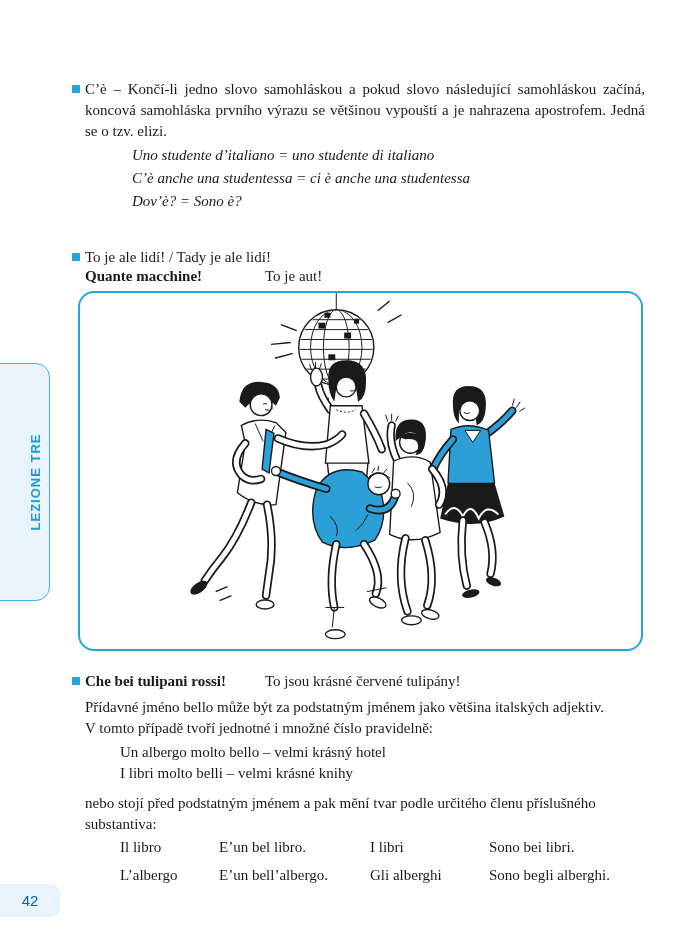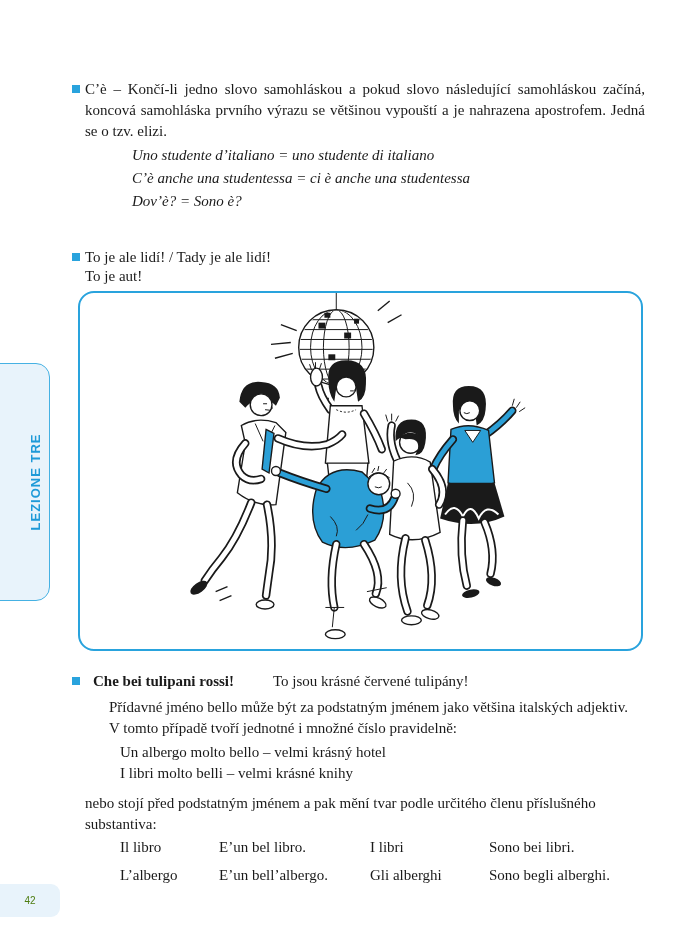--- a/index.html
+++ b/index.html
@@ -35,21 +35,21 @@
   
   .page-num-box {
     position:absolute; left:-14px; top:884px;
     width:74px; height:33px;
     background:#e8f3fb;
     border-radius:9px;
     display:flex; align-items:center; justify-content:center;
   }
   .page-num-box span {
     font-family:"Liberation Sans", sans-serif;
-    font-size:10px; color:#4d7c0f; padding-left:14px;
+    font-size:15px; color:#0369a1; padding-left:14px;
   }
 
   
   .abs { position:absolute; }
   .bullet {
     position:absolute; left:-13px; top:6px;
     width:8px; height:8px; background:#29a3dd;
     display:inline-block;
   }
   .justify { text-align:justify; }
@@ -73,23 +73,23 @@
   .ln  { fill:none; stroke:#1a1a1a; stroke-width:1.4; }
   .lnt { fill:none; stroke:#1a1a1a; stroke-width:1; }
   .lo  { fill:none; stroke:#1a1a1a; stroke-width:8.5; stroke-linecap:round; }
   .lw  { fill:none; stroke:#ffffff; stroke-width:5;   stroke-linecap:round; }
   .lb  { fill:none; stroke:#2b9fd6; stroke-width:5;   stroke-linecap:round; }
   .fw  { fill:#ffffff; stroke:#1a1a1a; stroke-width:1.4; }
   .fb  { fill:#2b9fd6; stroke:#1a1a1a; stroke-width:1.4; }
   .fk  { fill:#1a1a1a; stroke:none; }
 
   #tulips-heading { left:85px; top:672px; }
-  #tulips-heading .pair-row .it { width:180px;margin-left:8px; }
-
-  #bello-para1 { left:85px; top:697px; width:560px;margin-left:24px; }
+  #tulips-heading .pair-row .it { width:180px; }
+
+  #bello-para1 { left:85px; top:697px; width:560px; }
   #bello-examples { left:120px; top:742px; }
   #bello-examples .ex-line { height:21px; }
   #bello-para2 { left:85px; top:793px; width:560px; }
 
   #bello-table { left:120px; top:837px; }
   .tbl-row { display:flex; height:28px; align-items:flex-start; }
   .tbl-row .c1 { width:99px; }
   .tbl-row .c2 { width:151px; }
   .tbl-row .c3 { width:119px; }
   .tbl-row .c4 { flex:1; }
@@ -112,20 +112,21 @@
     <div class="ex-line">C’è anche una studentessa = ci è anche una studentessa</div>
     <div class="ex-line">Dov’è? = Sono è?</div>
   </div>
 
   <div class="abs" id="quanta-block" style="position:absolute;">
     <span class="bullet" style="top:5px;"></span>
     <div class="pair-row">
       <span class="cz">To je ale lidí! / Tady je ale lidí!</span>
     </div>
     <div class="pair-row">
+      <span class="it">Quante macchine!</span>
       <span class="cz">To je aut!</span>
     </div>
   </div>
 
   <div class="abs" id="illustration-box">
     <svg viewBox="0 0 565 360">
 
       <g>
         <line class="lnt" x1="258" y1="0" x2="258" y2="17"></line>
         <circle class="fw" cx="258" cy="55" r="38"></circle>

